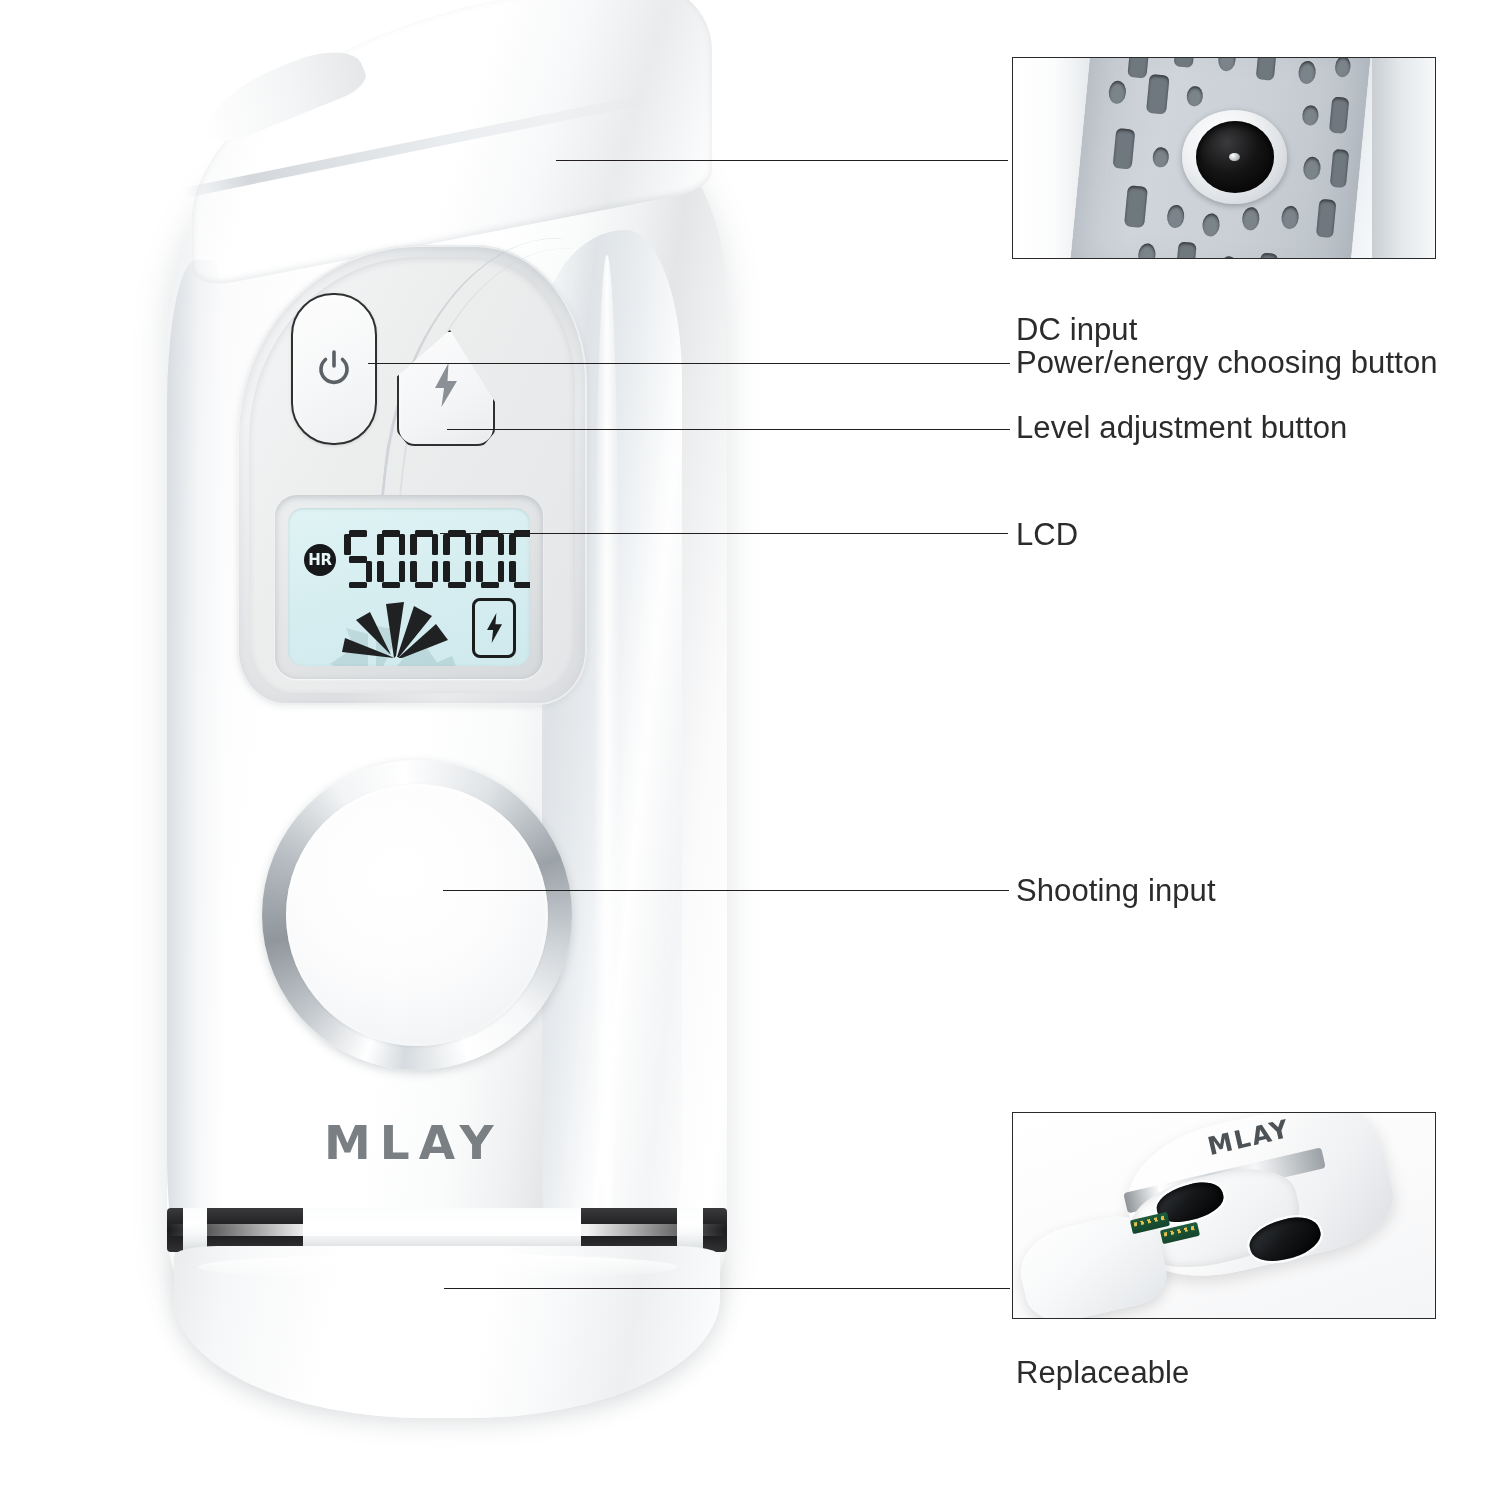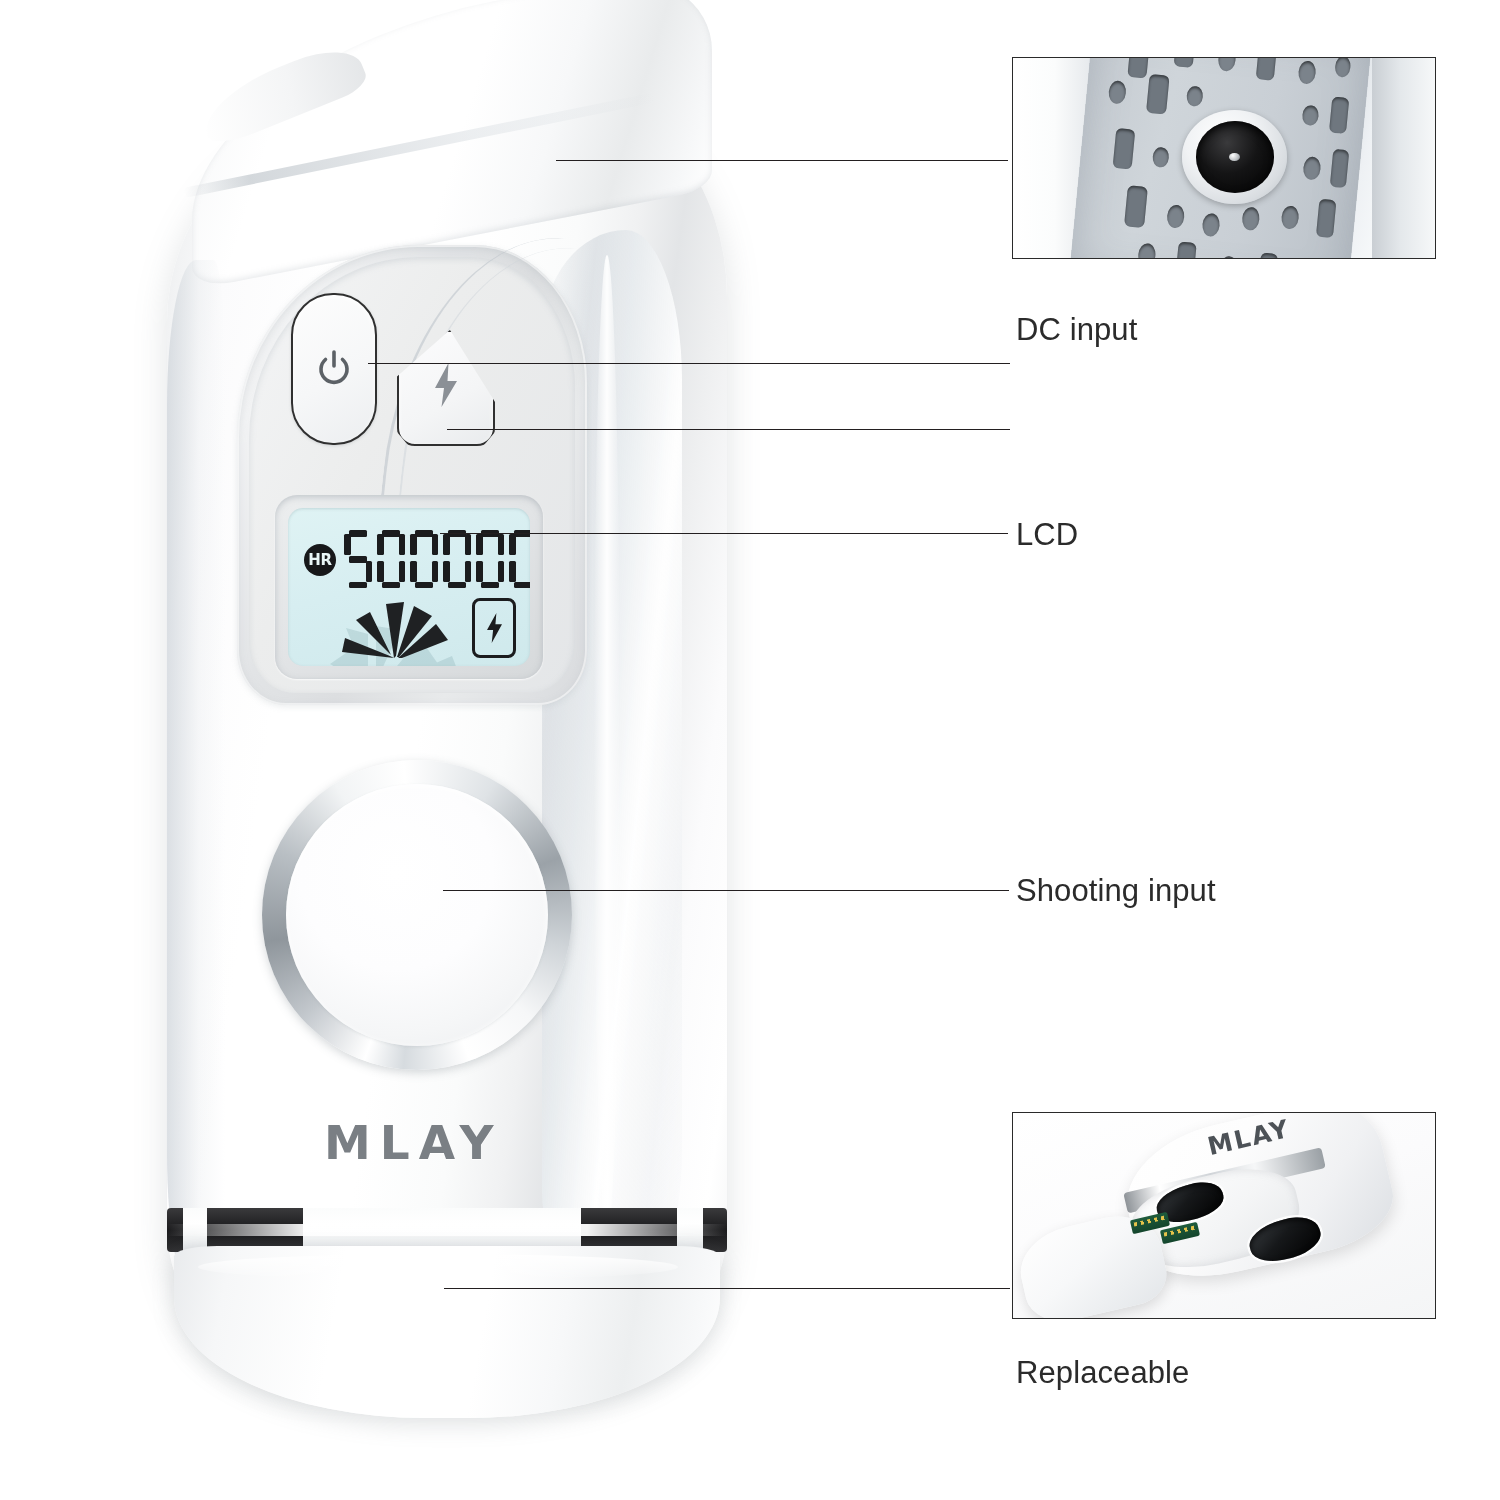--- a/index.html
+++ b/index.html
@@ -712,21 +712,23 @@
   <div class="leader" style="left:447px; top:429px; width:563px;"></div>
 
   <div class="leader" style="left:440px; top:533px; width:568px;"></div>
 
   <div class="leader" style="left:443px; top:890px; width:566px;"></div>
 
   <div class="leader" style="left:444px; top:1288px; width:566px;"></div>
 
   <div class="callout-label" style="left:1016px; top:274px;margin-top:40px;">DC input</div>
 
-
+  <div class="callout-label" style="left:1016px; top:347px;">Power/energy choosing button</div>
+
+  <div class="callout-label" style="left:1016px; top:412px;">Level adjustment button</div>
 
   <div class="callout-label" style="left:1016px; top:519px;">LCD</div>
 
   <div class="callout-label" style="left:1016px; top:875px;">Shooting input</div>
 
   <div class="callout-label" style="left:1016px; top:1357px;">Replaceable</div>
 
   <div class="inset" style="left:1012px; top:57px; width:422px; height:200px;">
     <div class="dc-photo">
       <div class="dc-edge-left"></div>

